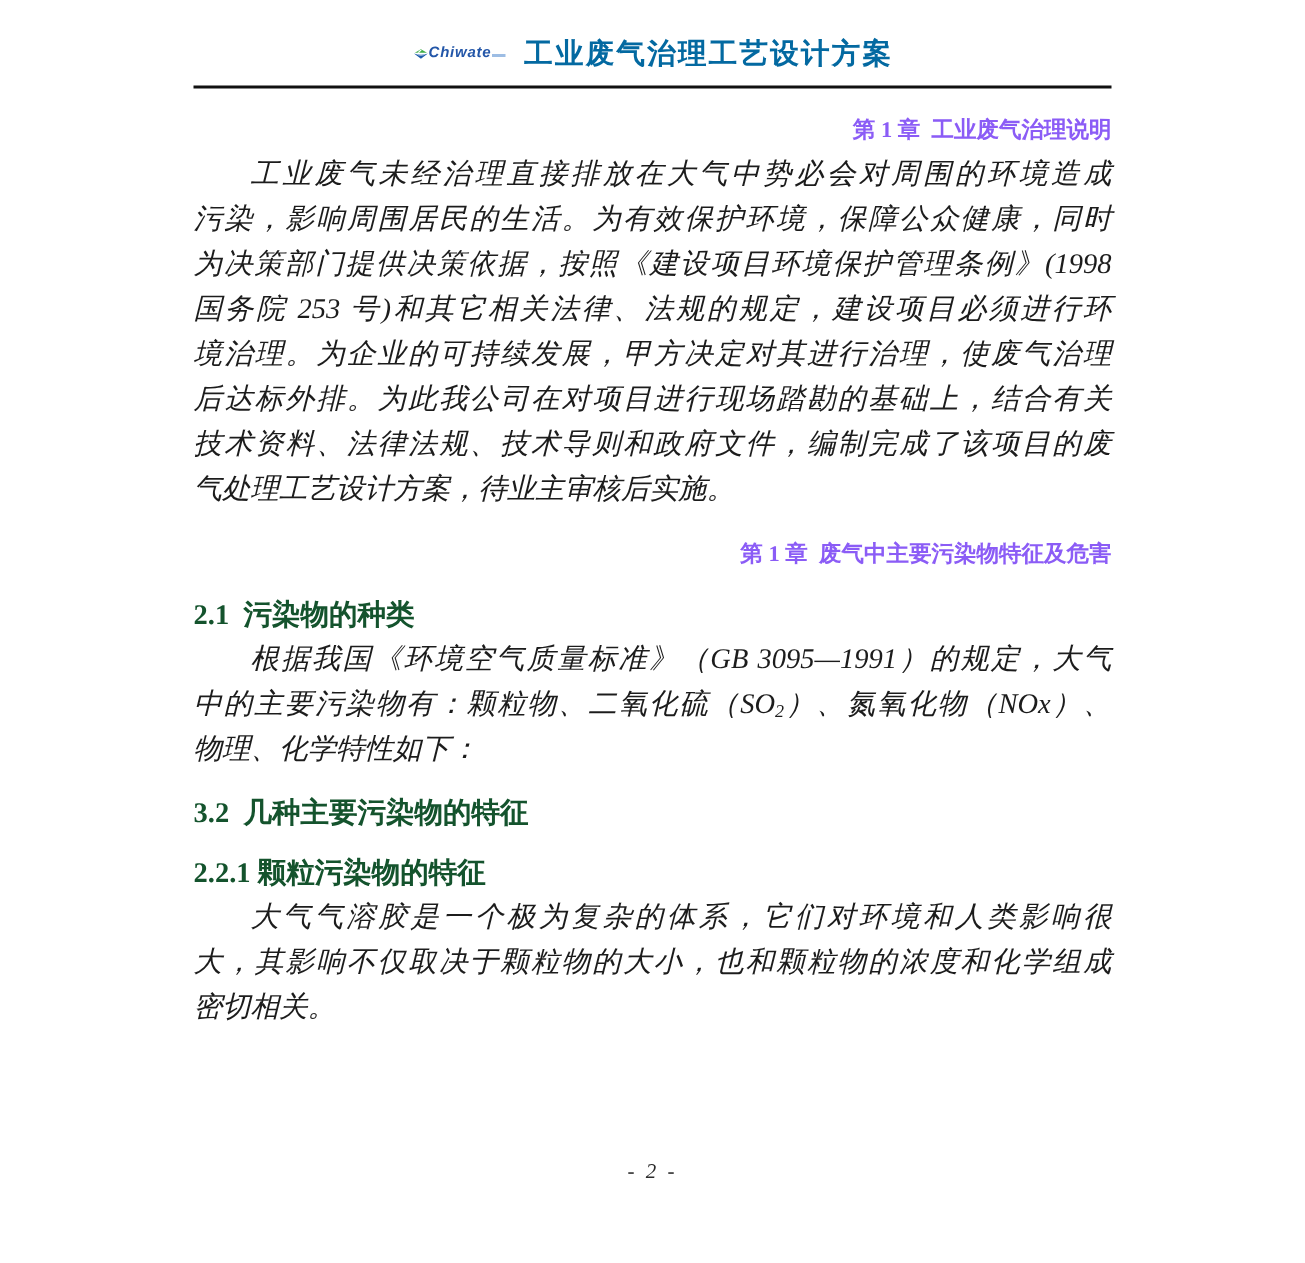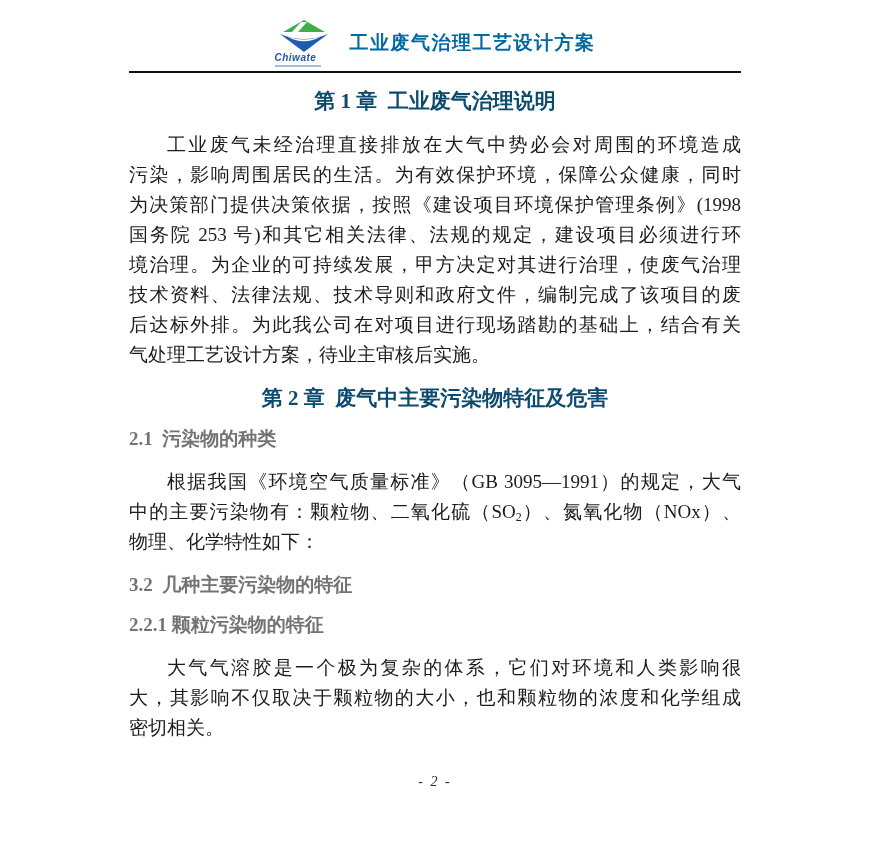--- a/index.html
+++ b/index.html
@@ -15,22 +15,22 @@
   
   .header {
     padding-top: 19px;
     display: flex;
     justify-content: center;
     align-items: center;
     gap: 13px;
   }
   .logo {
     display: flex;
-    flex-direction: column;
-    align-items: flex-start;
+    flex-direction: row;
+    align-items: center;
     width: 62px;
   }
   .logo-mark { display: block; }
   .logo-text {
     font-family: "Liberation Sans", sans-serif;
     font-style: italic;
     font-weight: bold;
     color: #2356a8;
     font-size: 10px;
     line-height: 10px;
@@ -53,37 +53,37 @@
     width: 612px;
     margin: 4px auto 0;
     border-top: 2px solid #111111;
   }
   
   .content {
     width: 612px;
     margin: 0 auto;
   }
   .chapter-heading {
-    font-size: 21px;
+    font-size: 15px;
     font-weight: bold;
-    color: #0c4a6e;
-    text-align: center;
+    color: #8b5cf6;
+    text-align: right;
     line-height: 26px;
     margin-top: 15px;
     white-space: pre;
   }
   .section-heading {
     font-size: 19px;
     font-weight: bold;
-    color: #737373;
+    color: #14532d;
     line-height: 24px;
     margin-top: 16px;
     white-space: pre;
   }
-  .paragraph { margin-top: 16px; }
+  .paragraph { margin-top: 2px; font-style: italic; }
   .line {
     font-size: 19px;
     line-height: 30px;
     text-align: justify;
     text-align-last: justify;
     text-justify: inter-character;
   }
   .line.first { text-indent: 38px; }
   .line.last { text-align-last: left; }
   .line sub {
@@ -126,25 +126,25 @@
   <div class="header-rule"></div>
 
   <div class="content">
       <div class="chapter-heading">第 1 章  工业废气治理说明</div>
       <div class="paragraph">
         <div class="line first">工业废气未经治理直接排放在大气中势必会对周围的环境造成</div>
         <div class="line">污染，影响周围居民的生活。为有效保护环境，保障公众健康，同时</div>
         <div class="line">为决策部门提供决策依据，按照《建设项目环境保护管理条例》(1998</div>
         <div class="line">国务院 253 号)和其它相关法律、法规的规定，建设项目必须进行环</div>
         <div class="line">境治理。为企业的可持续发展，甲方决定对其进行治理，使废气治理</div>
+        <div class="line">后达标外排。为此我公司在对项目进行现场踏勘的基础上，结合有关</div>
         <div class="line">技术资料、法律法规、技术导则和政府文件，编制完成了该项目的废</div>
-        <div class="line">后达标外排。为此我公司在对项目进行现场踏勘的基础上，结合有关</div>
         <div class="line last">气处理工艺设计方案，待业主审核后实施。</div>
       </div>
-      <div class="chapter-heading">第 2 章  废气中主要污染物特征及危害</div>
+      <div class="chapter-heading">第 1 章  废气中主要污染物特征及危害</div>
       <div class="section-heading">2.1  污染物的种类</div>
       <div class="paragraph">
         <div class="line first">根据我国《环境空气质量标准》（GB 3095—1991）的规定，大气</div>
         <div class="line">中的主要污染物有：颗粒物、二氧化硫（SO<sub>2</sub>）、氮氧化物（NOx）、</div>
         <div class="line last">物理、化学特性如下：</div>
       </div>
       <div class="section-heading">3.2  几种主要污染物的特征</div>
       <div class="section-heading">2.2.1 颗粒污染物的特征</div>
       <div class="paragraph">
         <div class="line first">大气气溶胶是一个极为复杂的体系，它们对环境和人类影响很</div>

